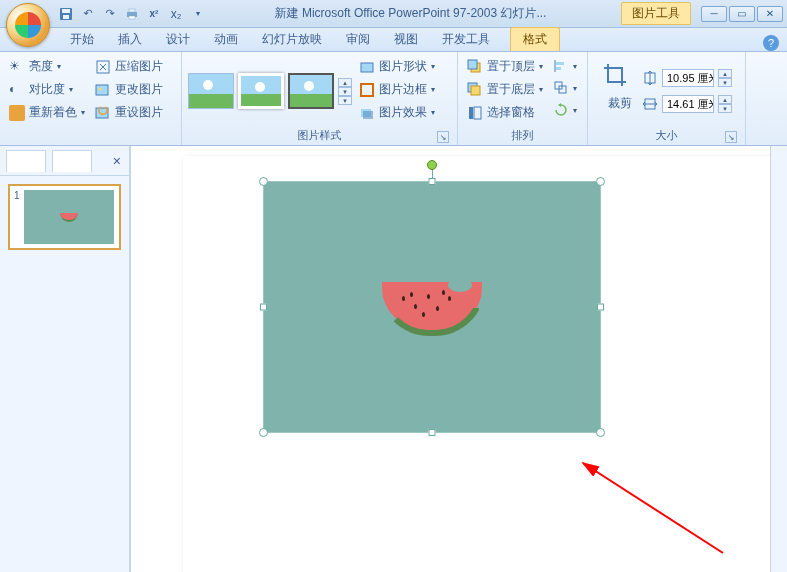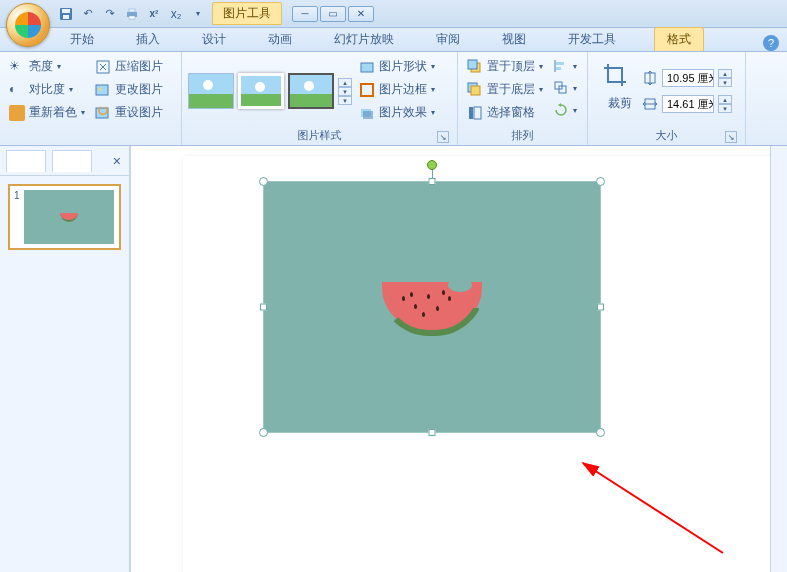--- a/index.html
+++ b/index.html
@@ -10,21 +10,21 @@
 .office-btn { width: 44px; height: 44px; position: absolute; left: 6px; top: 3px; border-radius: 50%; background: radial-gradient(circle at 30% 30%, #fff, #f7d68a 40%, #e8a33d 70%); border: 1px solid #c78d2b; z-index: 10; box-shadow: 0 1px 3px rgba(0,0,0,.3); }
 .office-btn::after { content:""; position:absolute; left:8px; top:8px; width:26px; height:26px; border-radius:50%; background: conic-gradient(#e74c3c 0 25%, #3498db 0 50%, #2ecc71 0 75%, #f39c12 0); }
 .qat { margin-left: 58px; display: flex; gap: 6px; align-items: center; }
 .qat-icon { width: 16px; height: 16px; display: flex; align-items:center; justify-content:center; font-size: 11px; color: #3b5e8c; }
 .title-text { flex: 1; text-align: center; font-size: 12px; color: #3b5e8c; }
 .context-tab { background:#ffe8a6; border:1px solid #e8c05e; padding:2px 10px; font-size:12px; color:#6b4e00; margin-left:6px; border-radius:2px 2px 0 0; }
 .win-controls { display:flex; gap:2px; margin-right:4px; }
 .win-btn { width:26px; height:16px; border:1px solid #7ba7d1; background:linear-gradient(#eaf2fb,#cfe2f5); border-radius:2px; display:flex; align-items:center; justify-content:center; font-size:10px; color:#2b5a8c; }
 
 
-.tabs { height: 24px; background: linear-gradient(#e4eefb,#d5e6f9); display:flex; align-items:flex-end; padding-left:58px; border-bottom:1px solid #a3bde3; gap:18px; }
+.tabs { height: 24px; background: linear-gradient(#e4eefb,#d5e6f9); display:flex; align-items:flex-end; padding-left:58px; border-bottom:1px solid #a3bde3; gap:0; }
 .tab { padding: 3px 12px; font-size: 12px; color: #3b5e8c; border-radius: 3px 3px 0 0; cursor:pointer; }
 .tab.active { background:#f4f9ff; border:1px solid #a3bde3; border-bottom:none; color:#d86b00; }
 .tab.context { background:#ffe8a6; border:1px solid #e8c05e; border-bottom:none; color:#6b4e00; }
 .help-icon { margin-left:auto; margin-right:8px; width:16px; height:16px; border-radius:50%; background:#5a9bde; color:#fff; font-size:11px; display:flex; align-items:center; justify-content:center; }
 
 
 .ribbon { height: 94px; background: linear-gradient(#f4f9ff,#e1edfa); border-bottom:1px solid #a3bde3; display:flex; }
 .group { border-right:1px solid #c3d6ec; display:flex; flex-direction:column; padding:4px 6px 0; }
 .group-body { flex:1; display:flex; gap:4px; }
 .group-label { text-align:center; font-size:11px; color:#3b5e8c; padding:2px 0; position:relative; }
@@ -89,20 +89,21 @@
       <svg width="14" height="14" viewBox="0 0 14 14">
           <rect x="2" y="5" width="10" height="5" fill="#7ba7d1"></rect>
           <rect x="4" y="2" width="6" height="3" fill="#eaf2fb" stroke="#7ba7d1" stroke-width="0.5"></rect>
           <rect x="4" y="9" width="6" height="3" fill="#fff" stroke="#7ba7d1" stroke-width="0.5"></rect>
         </svg>
     </span>
     <span class="qat-icon" style="font-weight:bold;font-size:10px">x²</span>
     <span class="qat-icon" style="font-weight:normal;font-size:12px">x₂</span>
     <span class="qat-icon" style="font-size:8px">▾</span>
   </div>
+  <div class="title-text">新建 Microsoft Office PowerPoint 97-2003 幻灯片...</div>
   <div class="context-tab">图片工具</div>
   <div class="win-controls" style="margin-left:10px">
     <div class="win-btn">─</div>
     <div class="win-btn">▭</div>
     <div class="win-btn">✕</div>
   </div>
 </div>
 
 <div class="tabs">
   <div class="tab">开始</div>

